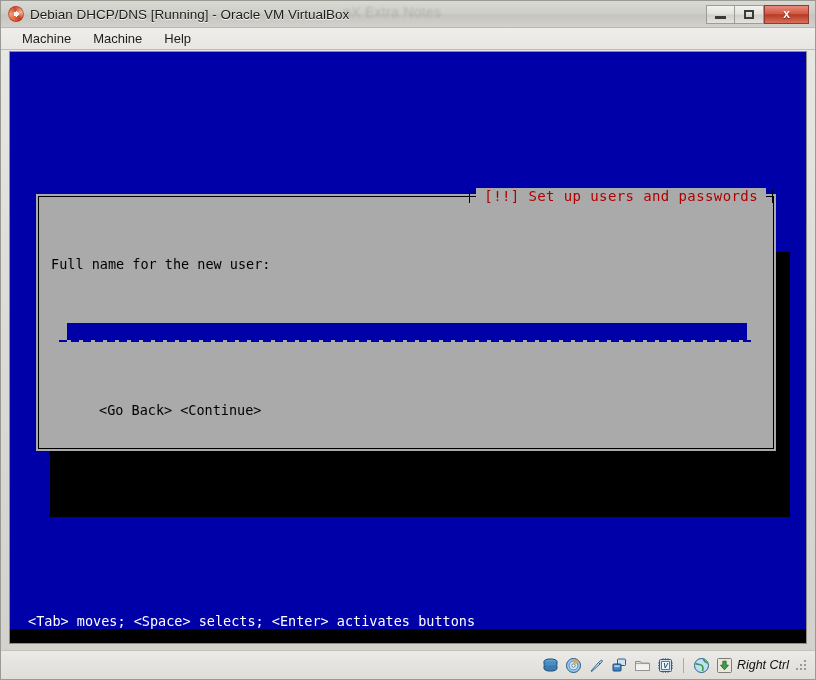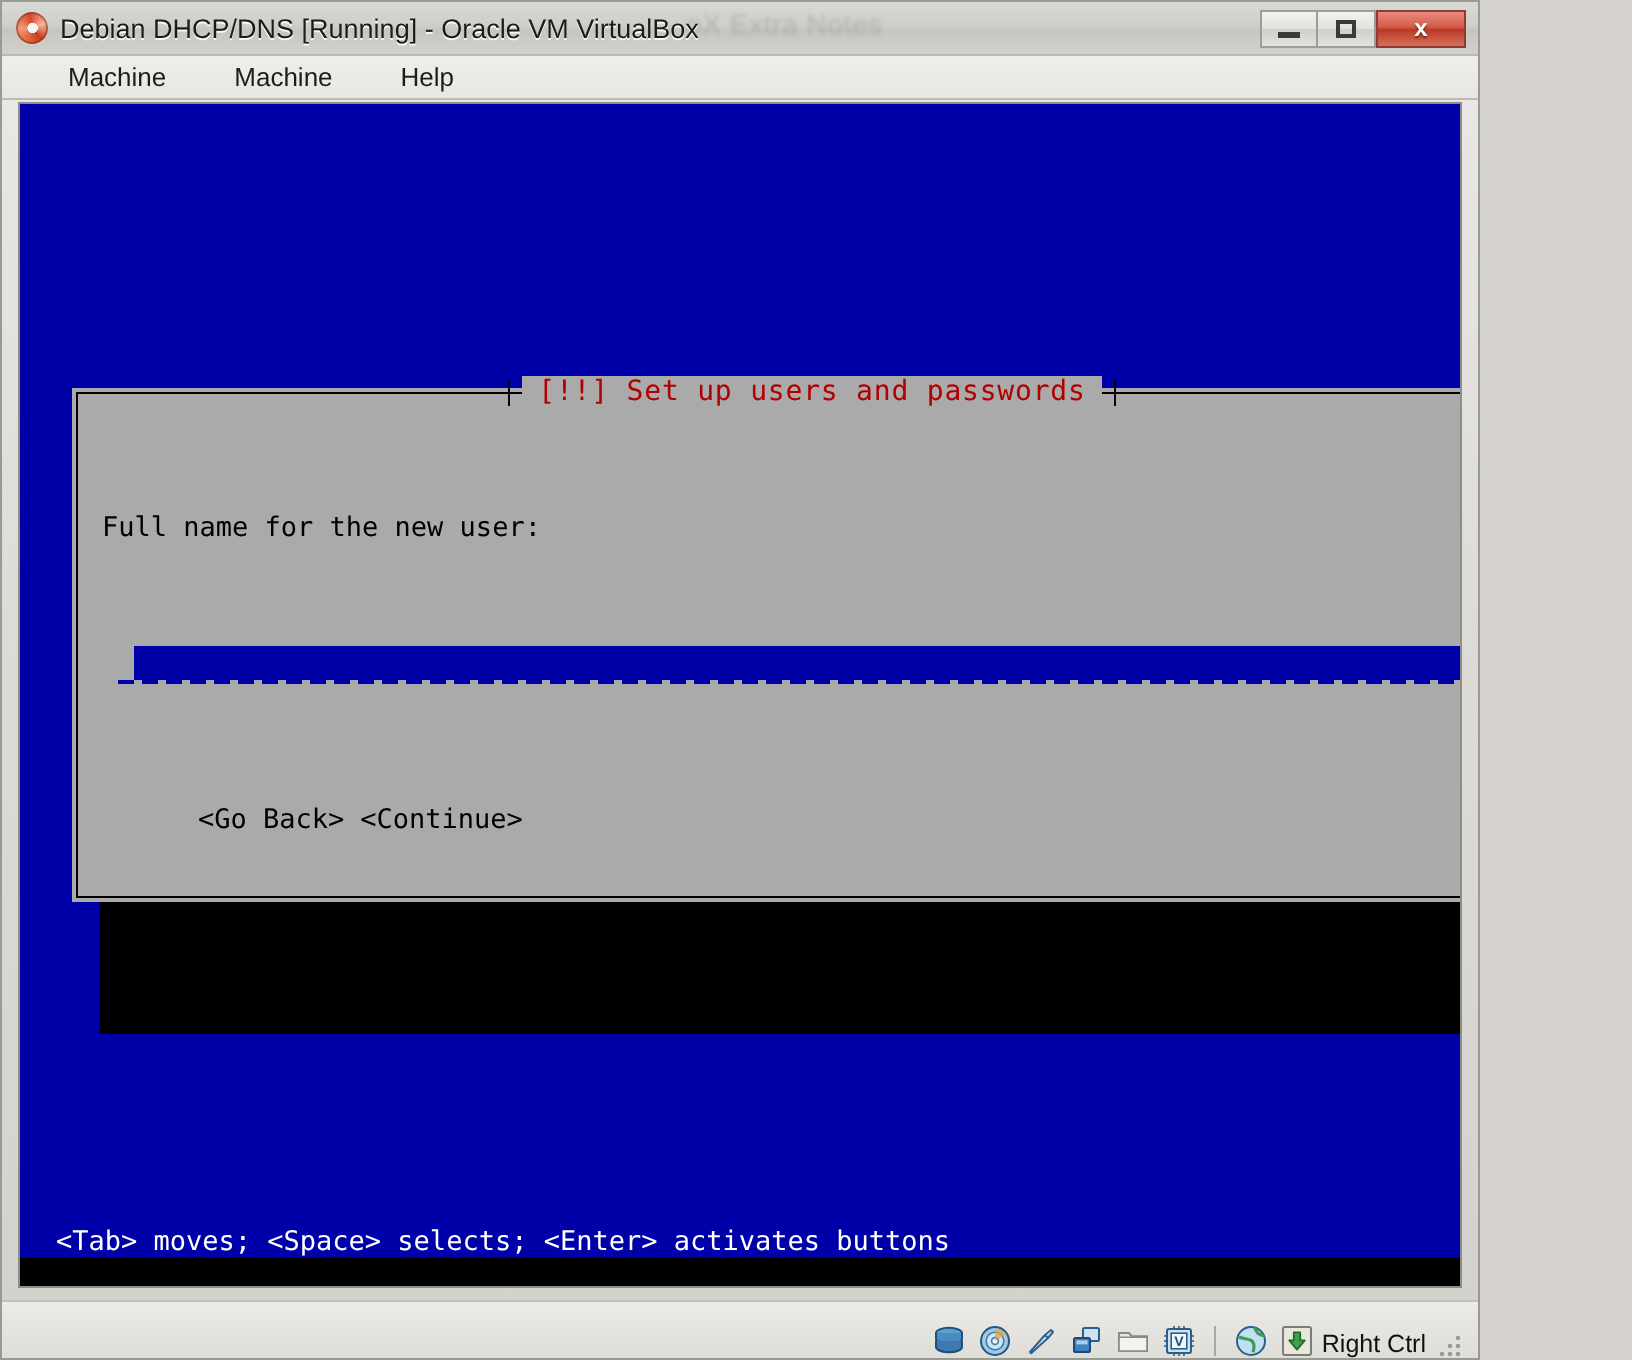--- a/index.html
+++ b/index.html
@@ -6,21 +6,21 @@
   html, body {
     width:816px; height:680px;
     overflow:hidden;
     font-family:"Liberation Sans", sans-serif;
     background:#d6d3ce;
   }
 
   
   #vbox-window {
     position:relative;
-    width:740px; height:680px;
+    width:816px; height:680px;
     background:linear-gradient(to bottom,#e9e9e6 0%,#dcdbd6 48%,#d2d1cb 100%);
     border:1px solid #9a9a94;
   }
 
   
   #title-bar {
     position:relative;
     height:27px;
     background:linear-gradient(to bottom,#d9d9d4 0%,#cfcfc9 45%,#c6c5bf 55%,#d2d1cb 100%);
     display:flex; align-items:center;
@@ -66,21 +66,21 @@
     text-shadow:0 1px 1px rgba(0,0,0,.5);
   }
   .glyph-min { width:11px; height:3px; background:#3a3a38; margin-top:6px; }
   .glyph-max { width:10px; height:9px; border:2px solid #3a3a38; }
 
   
   #menu-bar {
     height:22px;
     background:linear-gradient(to bottom,#efeeeb 0%,#e7e6e2 100%);
     display:flex; align-items:center;
-    padding-left:24px; gap:16px;
+    padding-left:12px; gap:4px;
     border-bottom:1px solid #bdbcb6;
   }
   .menu-item {
     font-size:13px; color:#1d1d1d;
     padding:2px 9px; white-space:nowrap;
   }
 
   
   #vm-area {
     position:relative;
@@ -113,21 +113,21 @@
   }
   #dialog-inner {
     position:relative;
     width:100%; height:100%;
     background:#aaaaaa;
     border:1px solid #000;
   }
   #dialog-title-wrap {
     position:absolute;
     left:0; right:0; top:-9px;
-    display:flex; align-items:center; justify-content:center;
+    display:flex; align-items:center; justify-content:flex-end;
     pointer-events:none;
   }
   #dialog-title {
     background:#aaaaaa;
     color:#b00000;
     font-size:14px; letter-spacing:.4px;
     padding:0 8px;
     white-space:nowrap;
   }
   .title-tick {
@@ -190,23 +190,24 @@
     left:0; right:0; bottom:0;
     height:14px; background:#000;
   }
 
   
   #status-bar {
     position:absolute;
     left:0; right:0; bottom:0;
     height:29px;
     background:linear-gradient(to bottom,#eceae6 0%,#dfddd8 100%);
-    display:flex; align-items:flex-end; justify-content:flex-end;
+    display:flex; align-items:center; justify-content:flex-end;
     padding-right:8px;
     border-top:1px solid #c2c1bb;
+    font-style:italic;
   }
   #status-icons { display:flex; align-items:center; gap:6px; }
   .st-icon {
     width:17px; height:17px; position:relative; flex:none;
   }
   .st-sep { width:1px; height:15px; background:#a9a8a2; margin:0 3px; }
   #right-ctrl-label { font-size:12.5px; color:#111; margin-left:4px; }
   #resize-grip {
     width:12px; height:12px; margin-left:6px;
     background:

